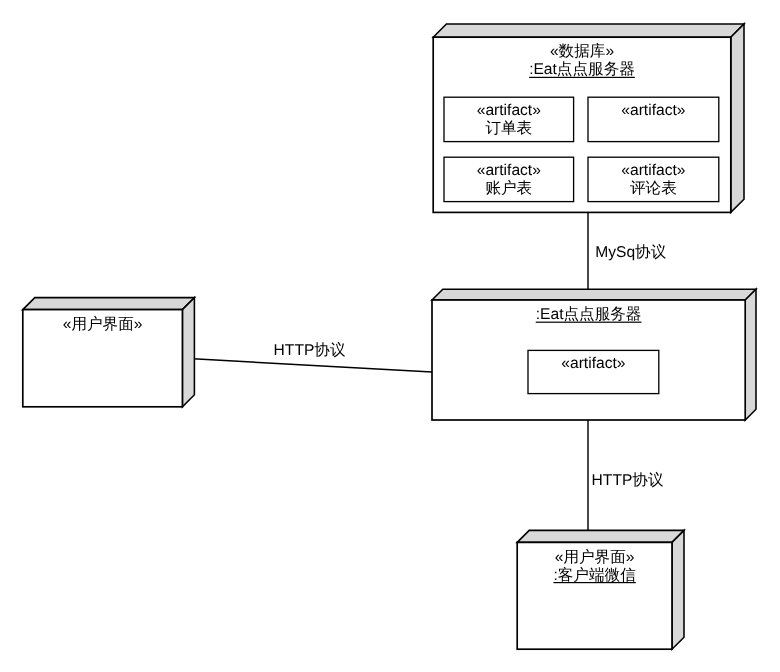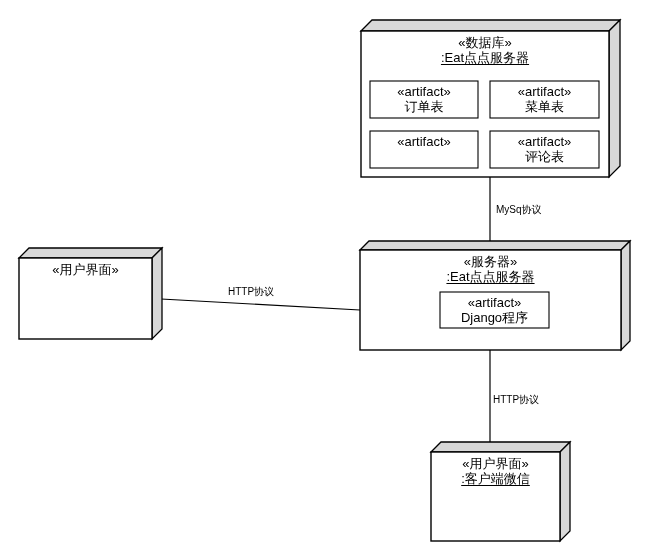--- a/index.html
+++ b/index.html
@@ -19,21 +19,21 @@
     position:absolute;
     text-align:center;
     font-size:13px;
     line-height:15px;
     color:#000;
     white-space:nowrap;
   }
   .txt .underline{text-decoration:underline;text-underline-offset:2px;}
   .conn-label{
     position:absolute;
-    font-size:10px;
+    font-size:13px;
     line-height:15px;
     color:#000;
     white-space:nowrap;
   }
 </style>
 </head>
 <body>
 
 <div class="canvas">
 
@@ -68,37 +68,35 @@
   <div class="txt" style="left:361px;top:35px;width:248px;">
     <div>«数据库»</div>
     <div class="underline">:Eat点点服务器</div>
   </div>
   <div class="txt" style="left:370px;top:84px;width:108px;">
     <div>«artifact»</div>
     <div>订单表</div>
   </div>
   <div class="txt" style="left:490px;top:84px;width:109px;">
     <div>«artifact»</div>
-    <div>菜单表</div>
   </div>
   <div class="txt" style="left:370px;top:134px;width:108px;">
     <div>«artifact»</div>
+    <div>账户表</div>
   </div>
   <div class="txt" style="left:490px;top:134px;width:109px;">
     <div>«artifact»</div>
     <div>评论表</div>
   </div>
 
   <div class="txt" style="left:360px;top:254px;width:261px;">
-    <div>«服务器»</div>
     <div class="underline">:Eat点点服务器</div>
   </div>
   <div class="txt" style="left:440px;top:295px;width:109px;">
     <div>«artifact»</div>
-    <div>Django程序</div>
   </div>
 
   <div class="txt" style="left:19px;top:262px;width:133px;">
     <div>«用户界面»</div>
   </div>
 
   <div class="txt" style="left:431px;top:456px;width:129px;">
     <div>«用户界面»</div>
     <div class="underline">:客户端微信</div>
   </div>

